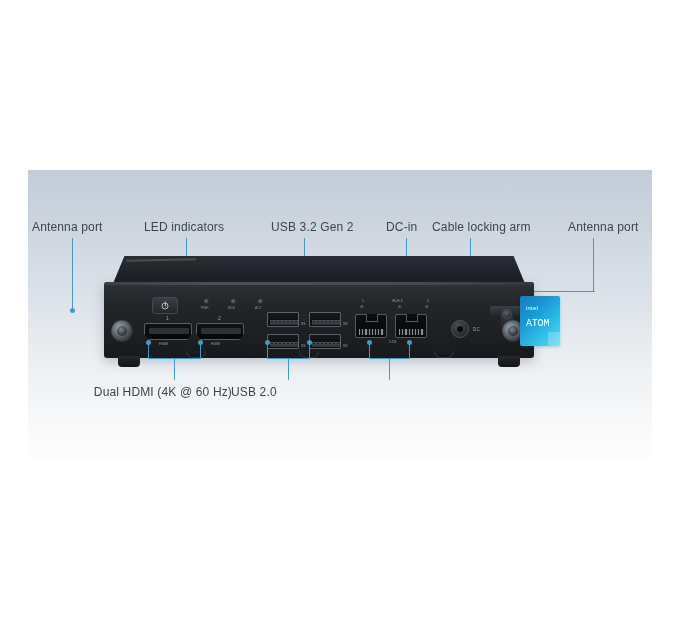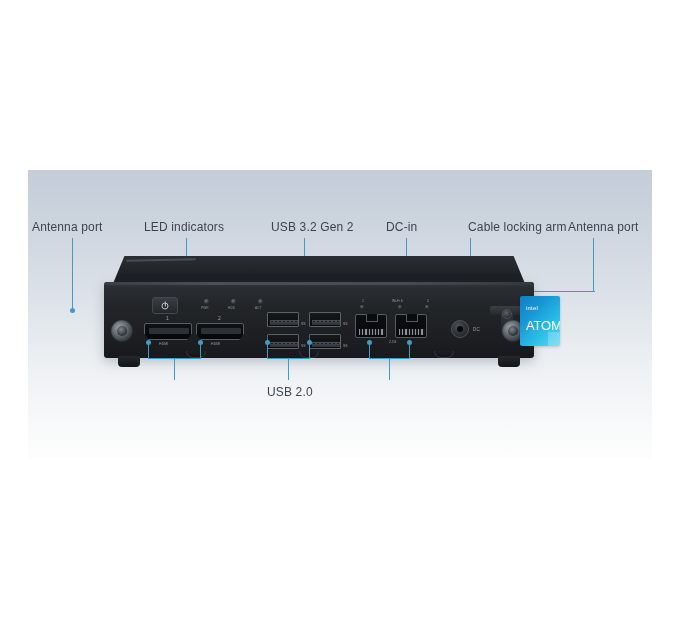--- a/index.html
+++ b/index.html
@@ -327,39 +327,40 @@
   #atom-badge .intel {
     position: absolute;
     left: 6px; top: 9px;
     font-size: 6px;
     color: #ffffff;
     letter-spacing: 0.2px;
   }
   #atom-badge .atom {
     position: absolute;
     left: 6px; top: 22px;
-    font-size: 13px;
+    font-size: 10px;
     color: #ffffff;
     letter-spacing: -0.2px;
+    font-family: Liberation Mono, monospace;
   }
 </style>
 </head>
 <body>
 
 <div id="stage">
 
   <div class="label" style="left:4px; top:50px;">Antenna port</div>
 
   <div class="label" style="left:116px; top:50px;">LED indicators</div>
 
   <div class="label" style="left:243px; top:50px;">USB 3.2 Gen 2</div>
 
   <div class="label" style="left:358px; top:50px;">DC-in</div>
 
-  <div class="label" style="left:440px; top:50px;text-align:right;">Cable locking arm</div>
+  <div class="label" style="left:404px; top:50px;text-align:right;">Cable locking arm</div>
 
   <div class="label" style="left:540px; top:50px;">Antenna port</div>
 
   <div class="ln v" style="left:44px; top:68px; height:73px;"></div>
   <div class="dot" style="left:41.5px; top:138px;"></div>
 
   <div class="ln v" style="left:158px; top:68px; height:34px;"></div>
   <div class="ln h" style="left:131px; top:101px; width:55px;"></div>
   <div class="ln v" style="left:131px; top:101px; height:29px;"></div>
   <div class="ln v" style="left:158px; top:101px; height:29px;"></div>
@@ -497,22 +498,23 @@
   <div class="dot" style="left:278.5px; top:170px;"></div>
 
   <div class="ln v" style="left:341px; top:173px; height:16px;"></div>
   <div class="ln v" style="left:381px; top:173px; height:16px;"></div>
   <div class="ln h" style="left:341px; top:188px; width:41px;"></div>
   <div class="ln v" style="left:361px; top:188px; height:22px;"></div>
   <div class="dot" style="left:338.5px; top:170px;"></div>
   <div class="dot" style="left:378.5px; top:170px;"></div>
 
   <div style="position:absolute; left:4px; top:215px; width:200px; text-align:right;">
+    <div class="label" style="position:static;">Dual HDMI (4K @ 60 Hz)</div>
   </div>
 
   <div style="position:absolute; left:203px; top:215px;">
-    <div class="label" style="position:static;margin-left:36px;">USB 2.0</div>
+    <div class="label" style="position:static;">USB 2.0</div>
   </div>
 
   <div style="position:absolute; left:318px; top:215px;">
   </div>
 
 </div>
 
 </body></html>

